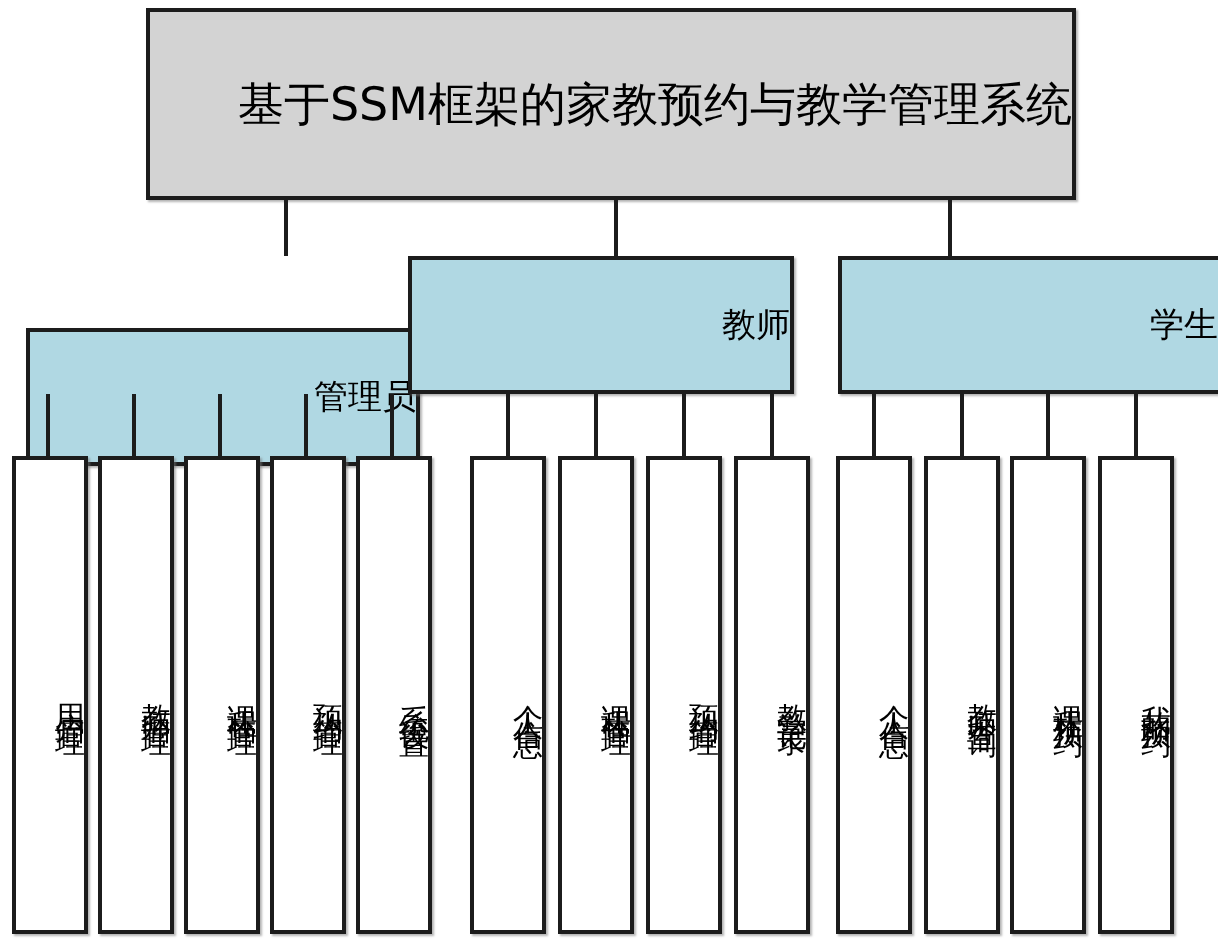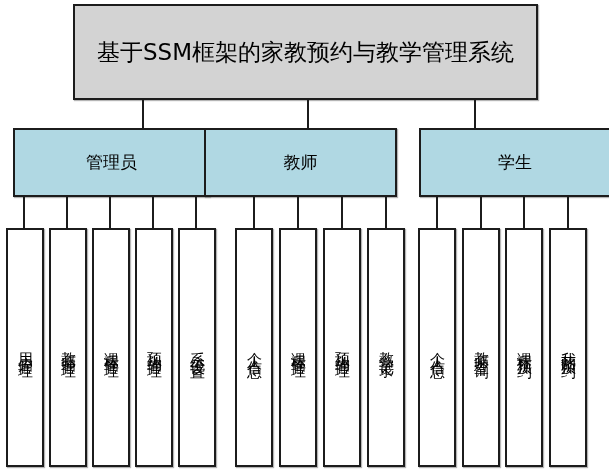--- a/index.html
+++ b/index.html
@@ -15,21 +15,21 @@
     background: #ffffff;
     overflow: hidden;
   }
   .box {
     position: absolute;
     box-sizing: border-box;
     border: 2px solid #1c1c1c;
     box-shadow: 1px 1px 1px rgba(120,120,120,0.55);
     display: flex;
     align-items: center;
-    justify-content: center;
+    justify-content: flex-end;
     color: #000000;
   }
   .root {
     left: 73px; top: 4px;
     width: 465px; height: 96px;
     background: #d3d3d3;
     font-size: 23px;
     letter-spacing: 0px;
     text-align: center;
   }
@@ -67,21 +67,21 @@
 <div class="canvas">
 
   <div class="box root">
     <span>基于SSM框架的家教预约与教学管理系统</span>
   </div>
 
   <div class="vline top" style="left:142px;"></div>
   <div class="vline top" style="left:307px;"></div>
   <div class="vline top" style="left:474px;"></div>
 
-  <div class="box branch" style="left:13px;width:197px;">
+  <div class="box branch" style="left:13px;width:197px;margin-top:36px;">
     <span>管理员</span>
   </div>
   <div class="box branch" style="left:204px;width:193px;">
     <span>教师</span>
   </div>
   <div class="box branch" style="left:419px;width:192px;">
     <span>学生</span>
   </div>
 
   <div class="vline bottom" style="left:23px;"></div>

